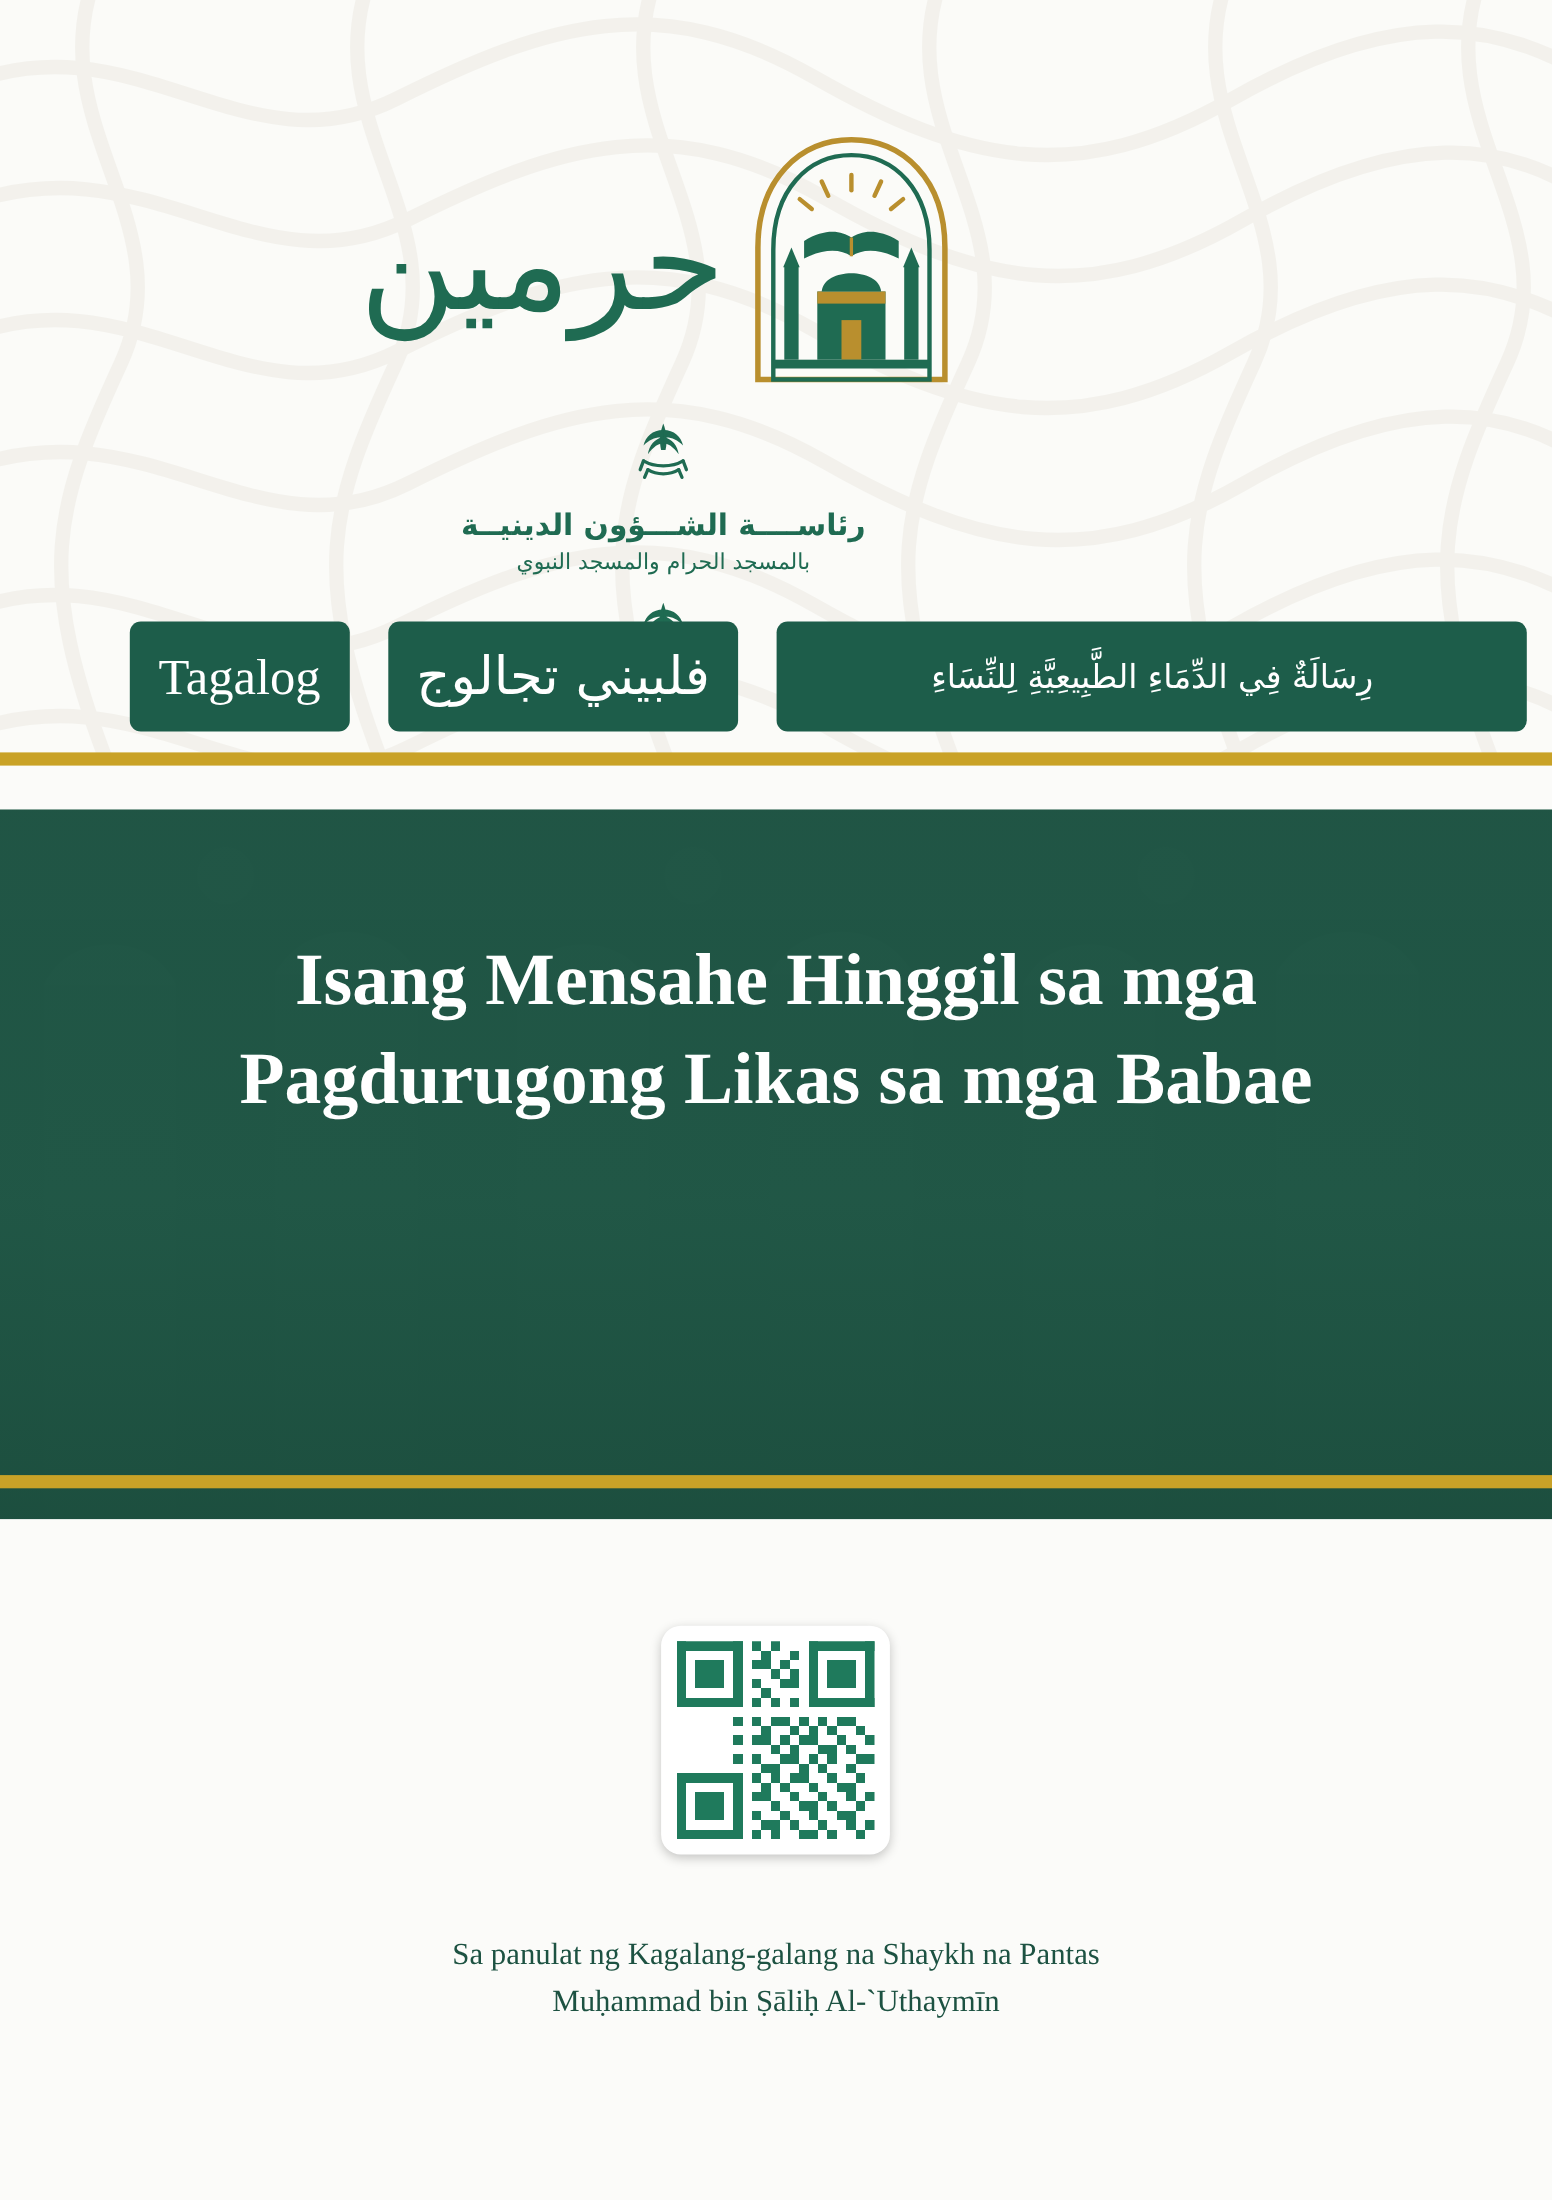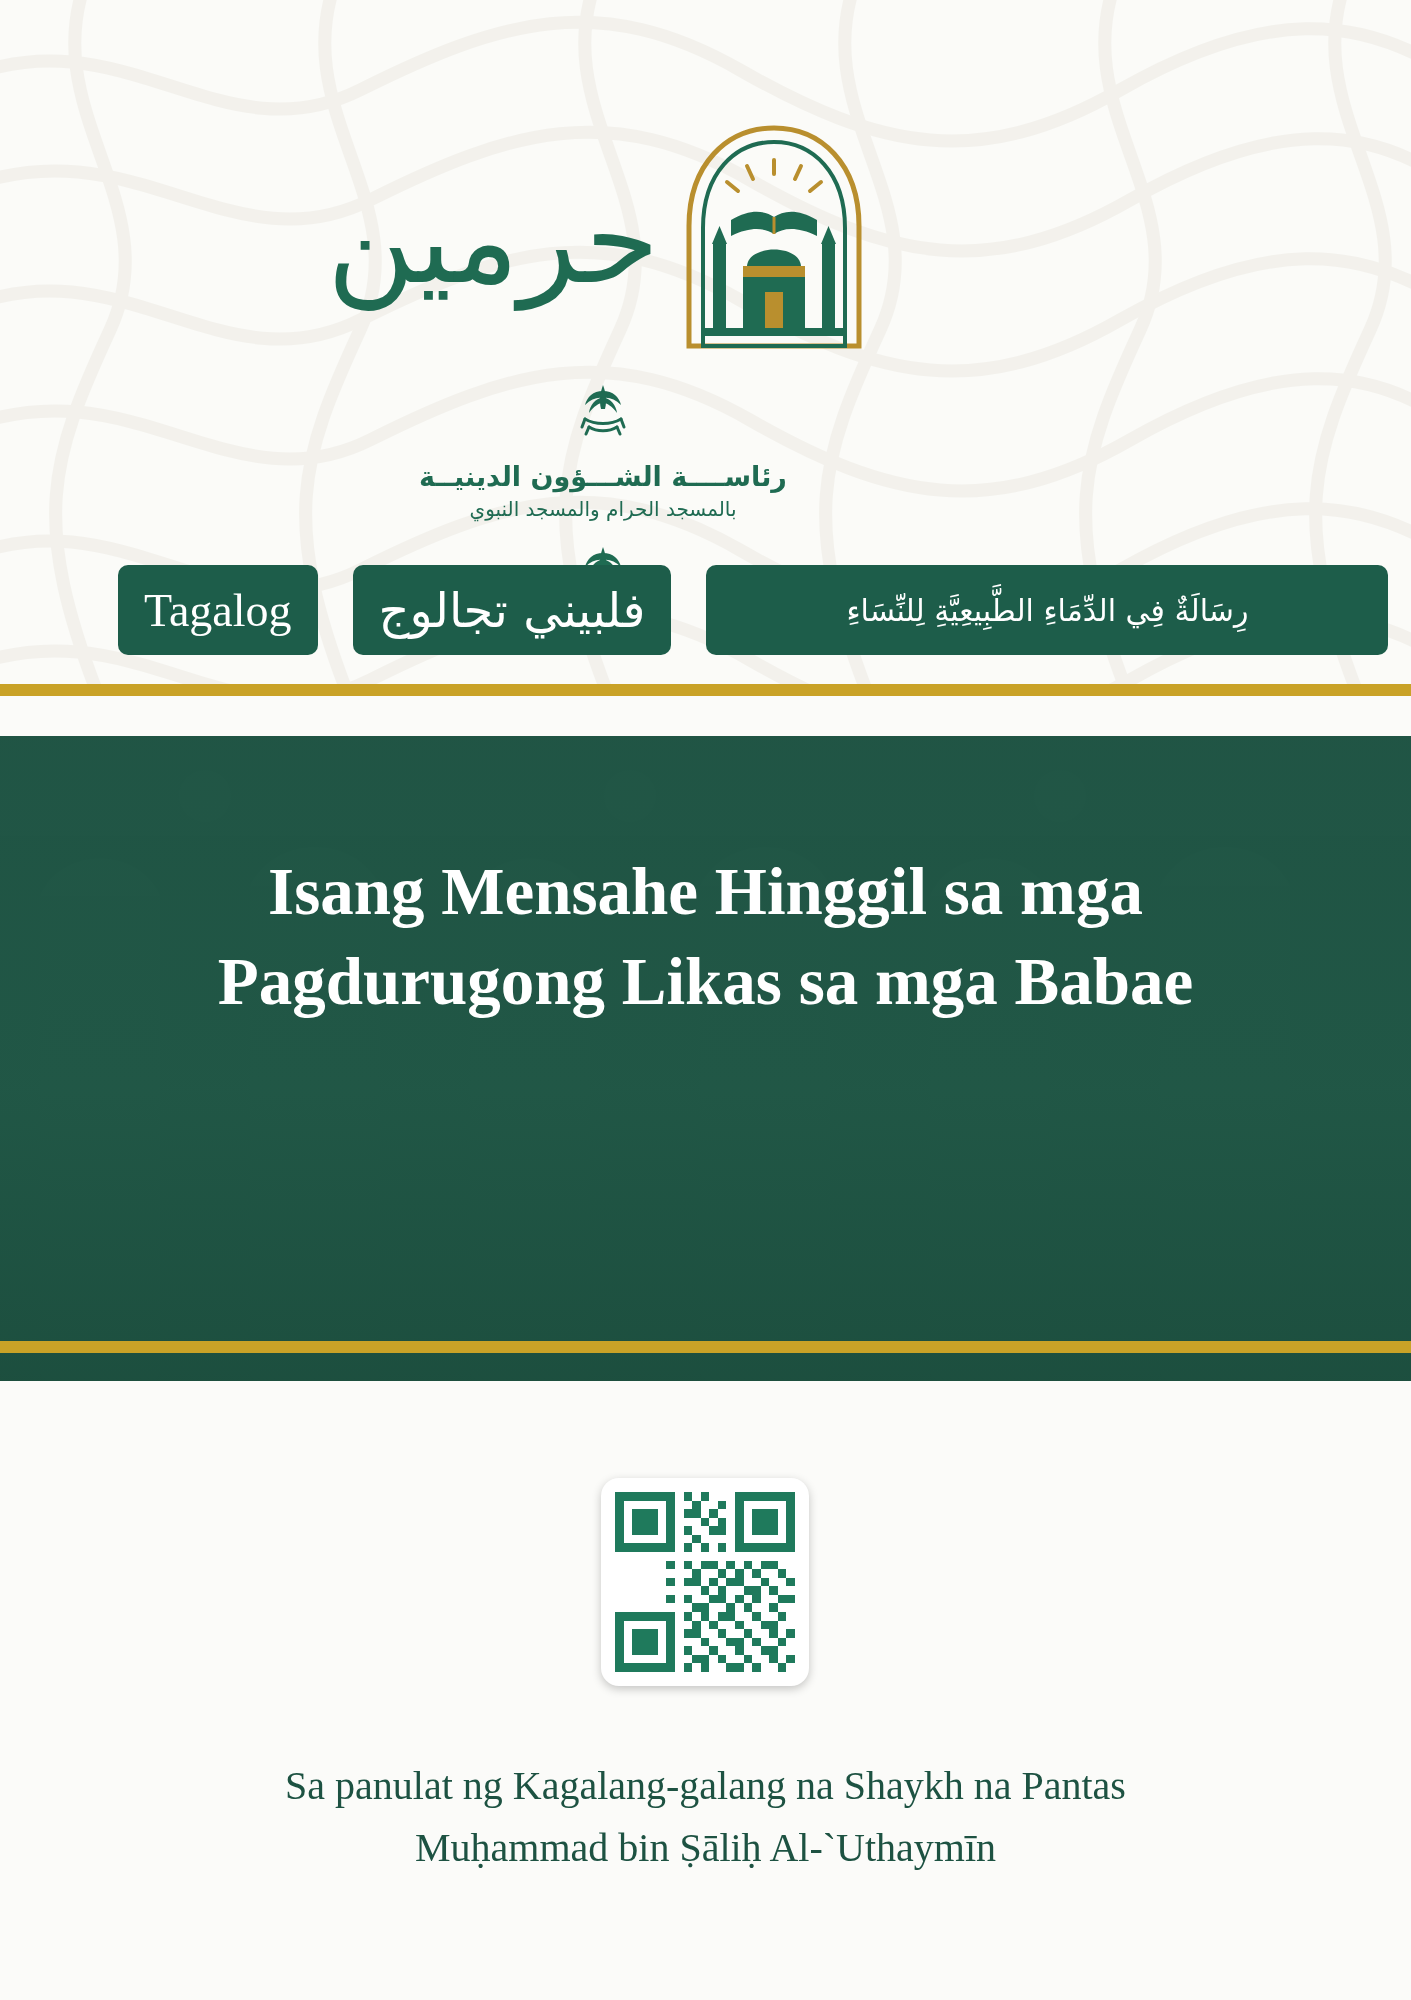--- a/index.html
+++ b/index.html
@@ -97,21 +97,21 @@
     padding-left: 118px;
     gap: 35px;
   }
   .chip {
     background: #1d5d4a;
     color: #ffffff;
     border-radius: 10px;
     display: flex;
     align-items: center;
     justify-content: center;
-    height: 90px;
+    height: 100px;
     padding: 0 26px;
     white-space: nowrap;
   }
   .chip-tagalog {
     font-family: "Liberation Serif", serif;
     font-size: 46px;
     min-width: 182px;
   }
   .chip-arabic-lang {
     font-family: "DejaVu Sans", sans-serif;
@@ -188,21 +188,21 @@
 
   
   .author {
     position: absolute;
     left: 0;
     top: 1755px;
     width: 1411px;
     text-align: center;
     color: #1d5242;
     font-family: "Liberation Serif", serif;
-    font-size: 40px;
+    font-size: 28px;
     line-height: 1.55;
   }
 </style>
 </head>
 <body>
 
 <div class="page">
 
   <div class="bg-pattern">
     <svg width="1411" height="690" viewBox="0 0 1411 690" xmlns="http://www.w3.org/2000/svg">

